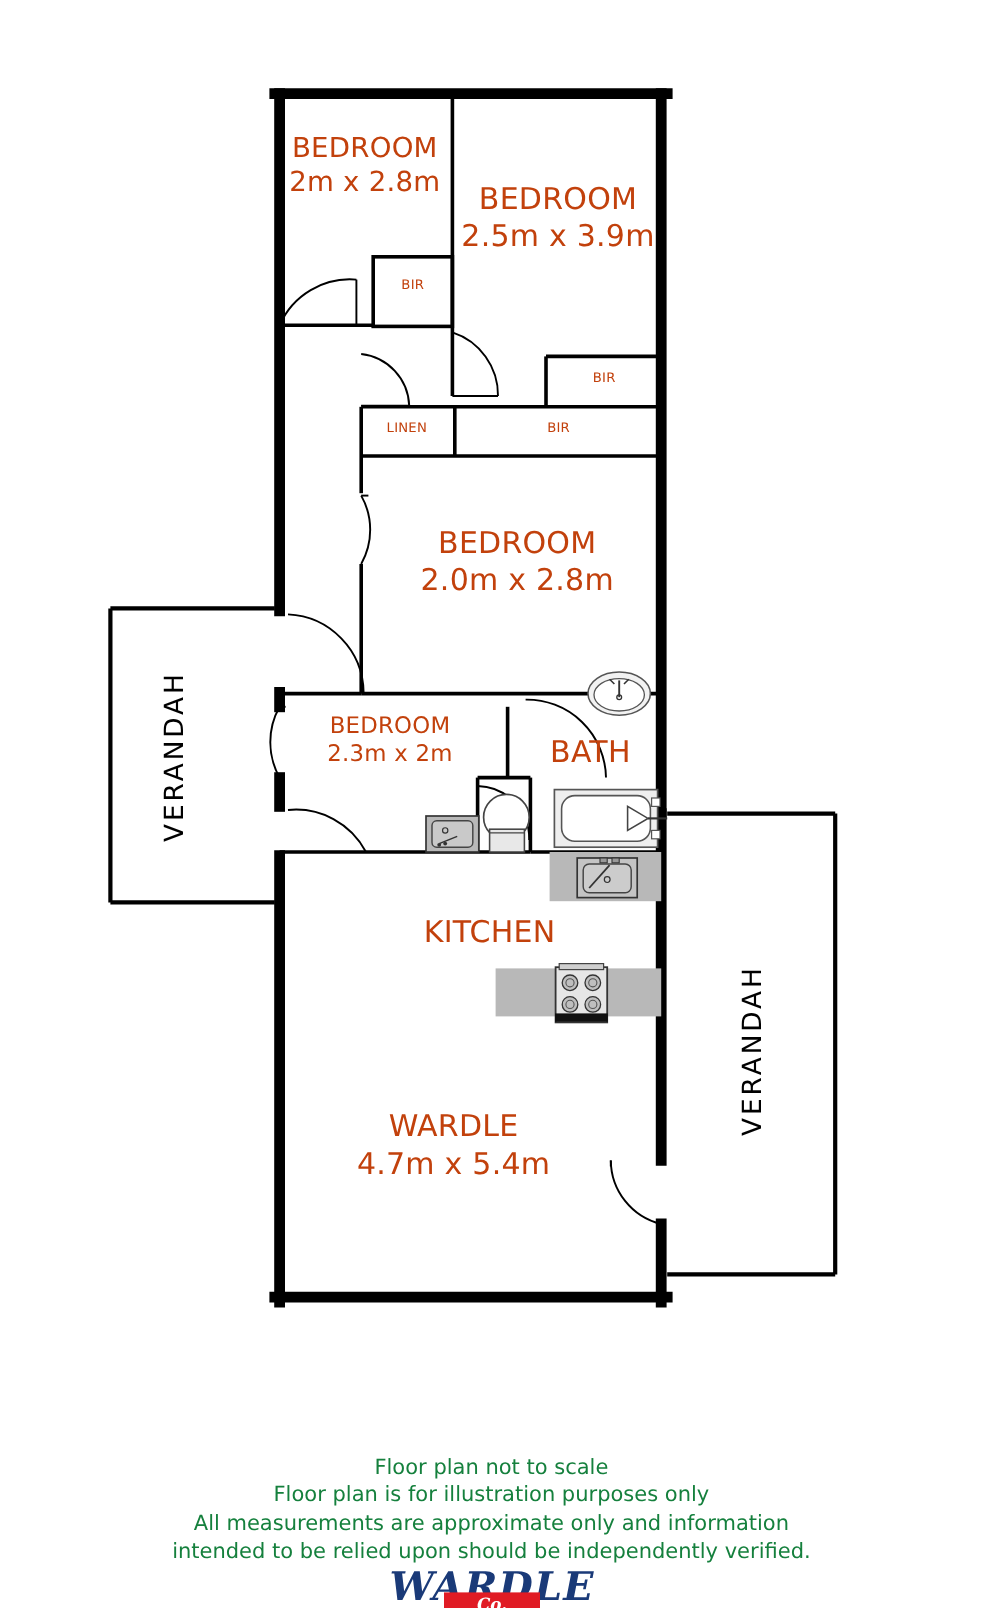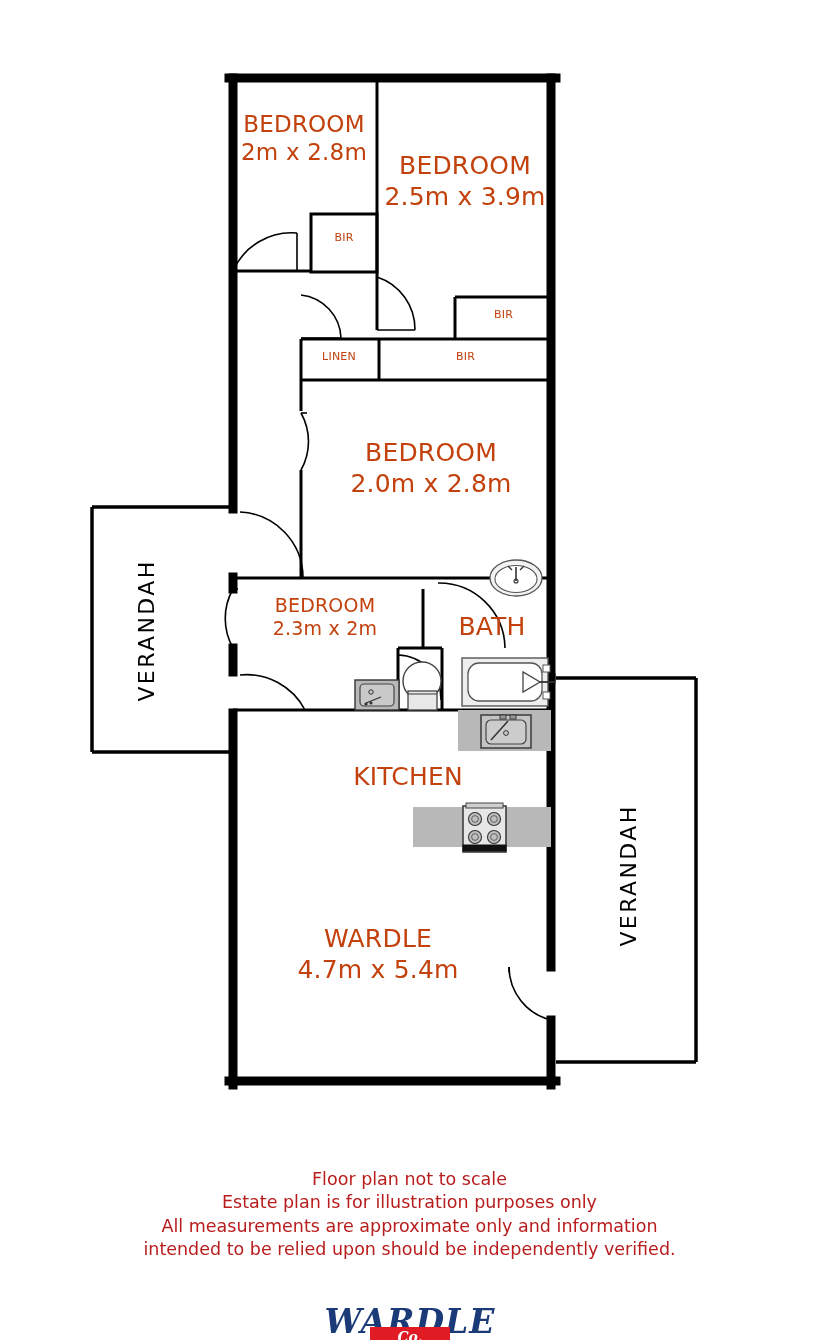--- a/index.html
+++ b/index.html
@@ -49,26 +49,26 @@
     transform-origin: 50% 50%;
     transform: rotate(-90deg);
     text-align: center;
     white-space: nowrap;
     font-size: 22px;
     letter-spacing: 2.4px;
   }
   #disclaimer {
     position: absolute;
     left: 0;
-    top: 1168px;
+    top: 1212px;
     width: 819px;
     text-align: center;
     font-size: 17.5px;
     line-height: 1.33;
-    color: #b91c1c;
+    color: #15803d;
   }
   #disclaimer .ln { display: block; }
   #logo-block {
     position: absolute;
     left: 296px;
     top: 1277px;
     width: 228px;
     height: 58px;
     margin-top: 26px;
   }
@@ -308,21 +308,21 @@
   </div>
 
   <div class="rot-label" style="left:528px; top:863px; width:200px; margin-left:0px;">
     <span>VERANDAH</span>
   </div>
 
 </div>
 
 <div id="disclaimer">
   <span class="ln">Floor plan not to scale</span>
-  <span class="ln">Estate plan is for illustration purposes only</span>
+  <span class="ln">Floor plan is for illustration purposes only</span>
   <span class="ln">All measurements are approximate only and information</span>
   <span class="ln">intended to be relied upon should be independently verified.</span>
 </div>
 
 <div id="logo-block">
   <svg id="logo-svg" viewBox="0 0 228 58">
     <text id="logo-brand" x="114" y="30" text-anchor="middle" font-family="'DejaVu Serif', serif" font-size="33" font-weight="bold" font-style="italic" letter-spacing="1" fill="#1a3a78">WARDLE</text>
     <rect x="74" y="24" width="80" height="19" fill="#e01b24"></rect>
     <text id="logo-suffix" x="114" y="39" text-anchor="middle" font-family="'DejaVu Serif', serif" font-size="14" font-weight="bold" font-style="italic" fill="#ffffff">Co.</text>
     <rect x="8" y="47" width="62" height="6" fill="#e01b24"></rect>

